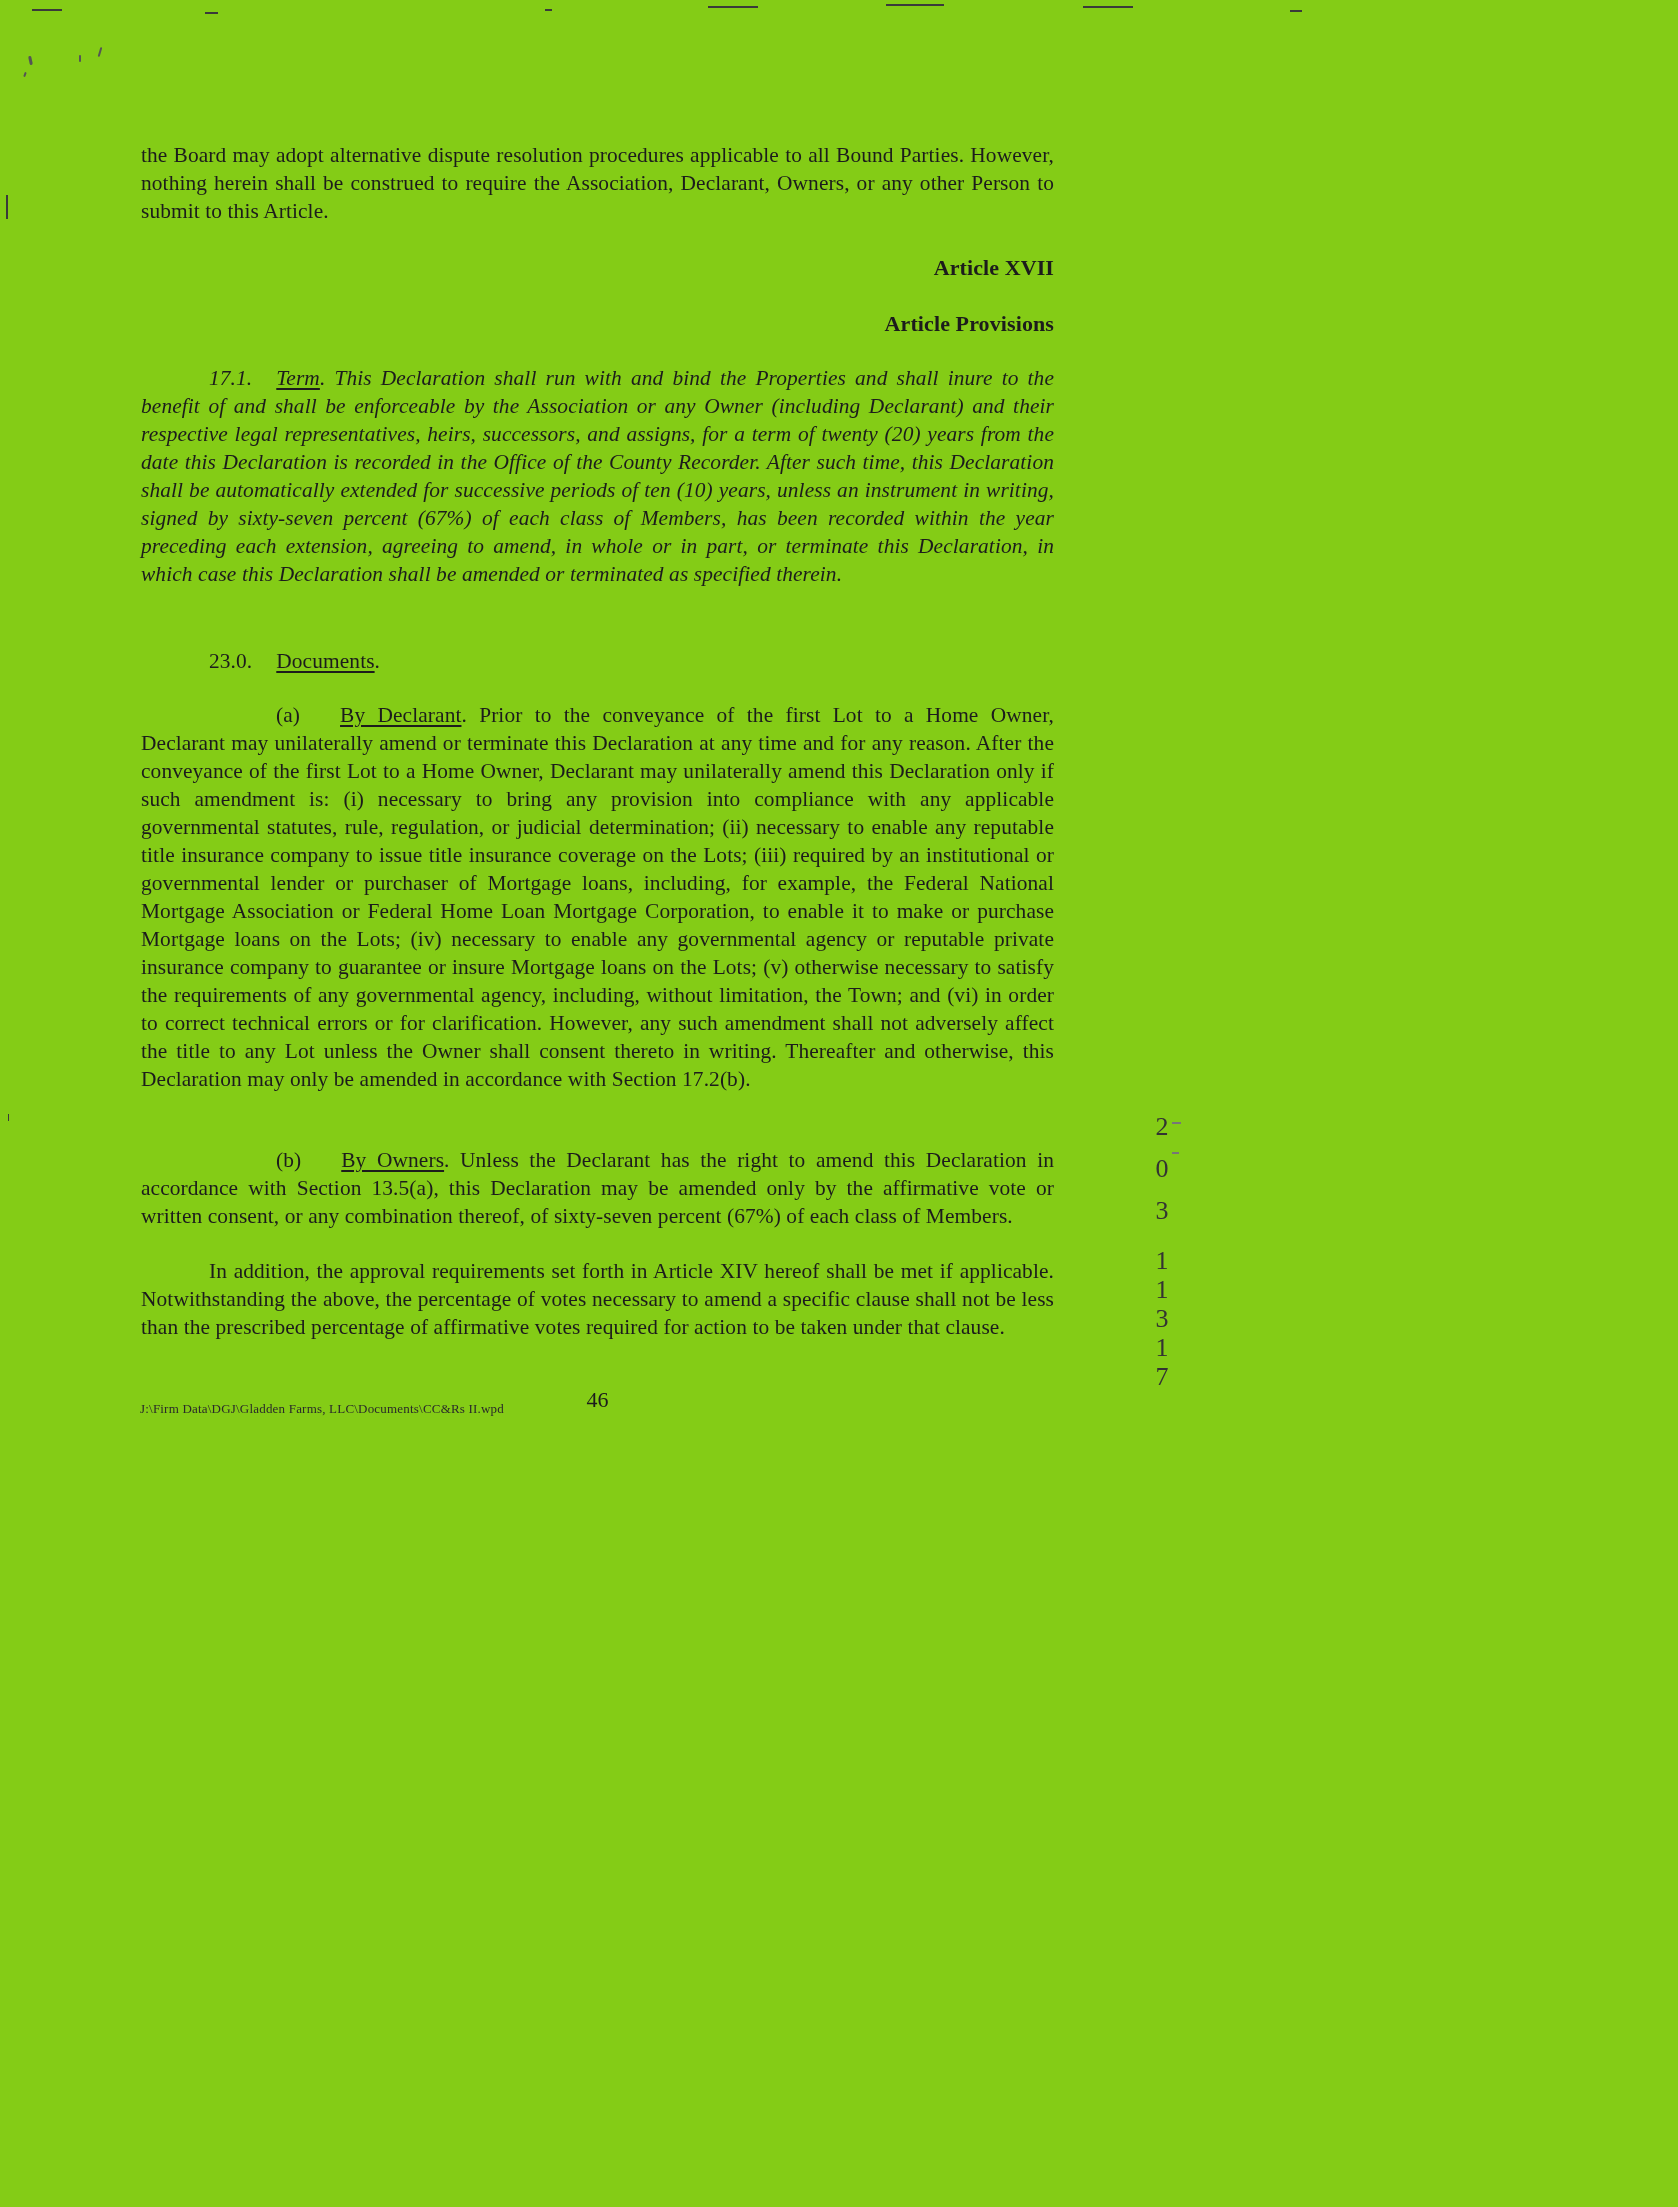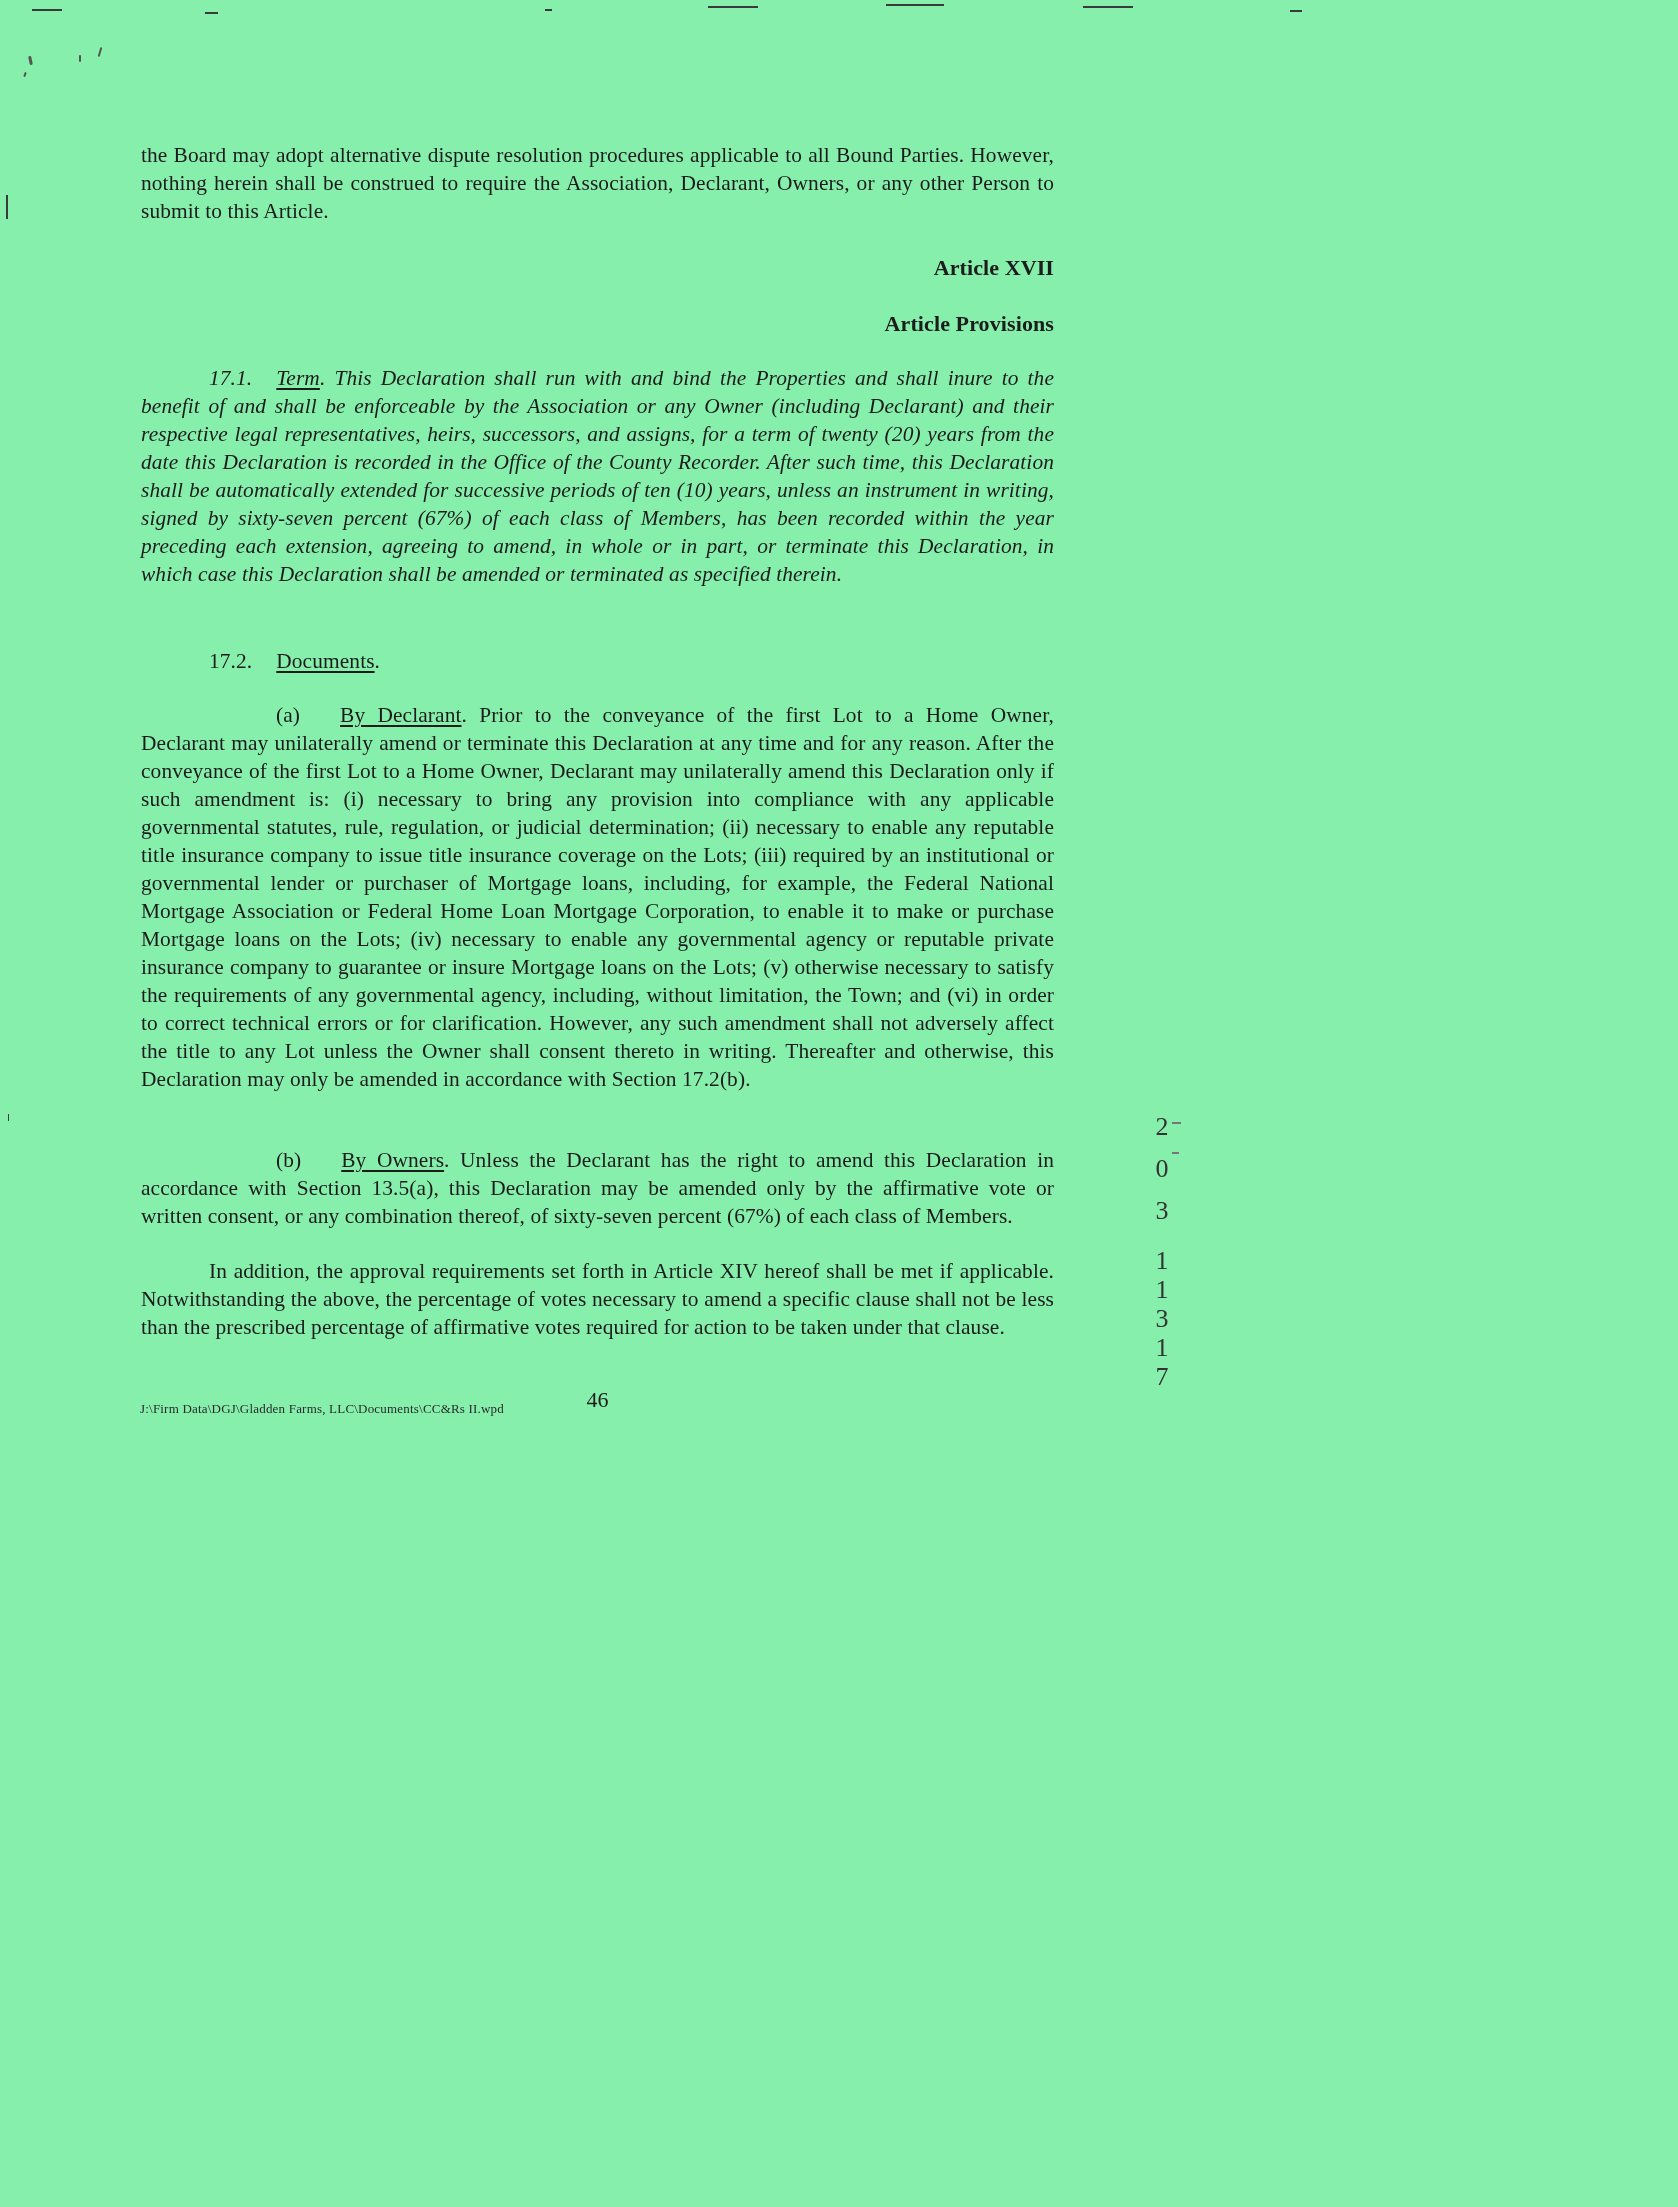--- a/index.html
+++ b/index.html
@@ -1,21 +1,21 @@
 <!DOCTYPE html>
 <html><head>
 <meta charset="utf-8">
 <style>
   * { margin: 0; padding: 0; box-sizing: border-box; }
   html, body { background: #ffffff; }
   .sheet {
     position: relative;
     width: 1679px;
     height: 2208px;
-    background: #86efac;
+    background: #84cc16;
     font-family: "Liberation Serif", serif;
     color: #1c1c1c;
     overflow: hidden;
   }
   .block {
     position: absolute;
     left: 141px;
     width: 913px;
     font-size: 21.4px;
     line-height: 28px;
@@ -74,21 +74,21 @@
   </p>
 
   <h1 class="block center-bold" style="top:254px;">Article XVII</h1>
   <h2 class="block center-bold" style="top:310px;">Article Provisions</h2>
 
   <p class="block justify indent1" style="top:364px;font-style:italic;">
     <span>17.1.</span><span class="tab"></span><u>Term</u><span>. This Declaration shall run with and bind the Properties and shall inure to the benefit of and shall be enforceable by the Association or any Owner (including Declarant) and their respective legal representatives, heirs, successors, and assigns, for a term of twenty (20) years from the date this Declaration is recorded in the Office of the County Recorder. After such time, this Declaration shall be automatically extended for successive periods of ten (10) years, unless an instrument in writing, signed by sixty-seven percent (67%) of each class of Members, has been recorded within the year preceding each extension, agreeing to amend, in whole or in part, or terminate this Declaration, in which case this Declaration shall be amended or terminated as specified therein.</span>
   </p>
 
   <p class="block indent1" style="top:647px;">
-    <span>17.2.</span><span class="tab"></span><u>Documents</u><span>.</span>
+    <span>23.0.</span><span class="tab"></span><u>Documents</u><span>.</span>
   </p>
 
   <p class="block justify indent2" style="top:701px;">
     <span>(a)</span><span class="tab2"></span><u>By Declarant</u><span>. Prior to the conveyance of the first Lot to a Home Owner, Declarant may unilaterally amend or terminate this Declaration at any time and for any reason. After the conveyance of the first Lot to a Home Owner, Declarant may unilaterally amend this Declaration only if such amendment is: (i) necessary to bring any provision into compliance with any applicable governmental statutes, rule, regulation, or judicial determination; (ii) necessary to enable any reputable title insurance company to issue title insurance coverage on the Lots; (iii) required by an institutional or governmental lender or purchaser of Mortgage loans, including, for example, the Federal National Mortgage Association or Federal Home Loan Mortgage Corporation, to enable it to make or purchase Mortgage loans on the Lots; (iv) necessary to enable any governmental agency or reputable private insurance company to guarantee or insure Mortgage loans on the Lots; (v) otherwise necessary to satisfy the requirements of any governmental agency, including, without limitation, the Town; and (vi) in order to correct technical errors or for clarification. However, any such amendment shall not adversely affect the title to any Lot unless the Owner shall consent thereto in writing. Thereafter and otherwise, this Declaration may only be amended in accordance with Section 17.2(b).</span>
   </p>
 
   <p class="block justify indent2" style="top:1146px;">
     <span>(b)</span><span class="tab2"></span><u>By Owners</u><span>. Unless the Declarant has the right to amend this Declaration in accordance with Section 13.5(a), this Declaration may be amended only by the affirmative vote or written consent, or any combination thereof, of sixty-seven percent (67%) of each class of Members.</span>
   </p>
 

